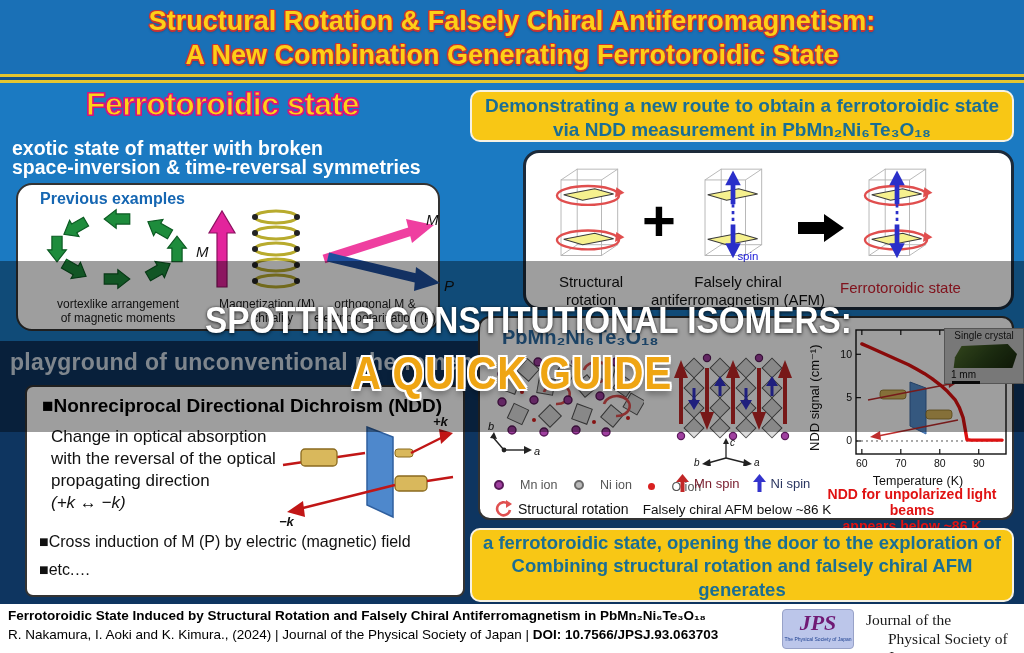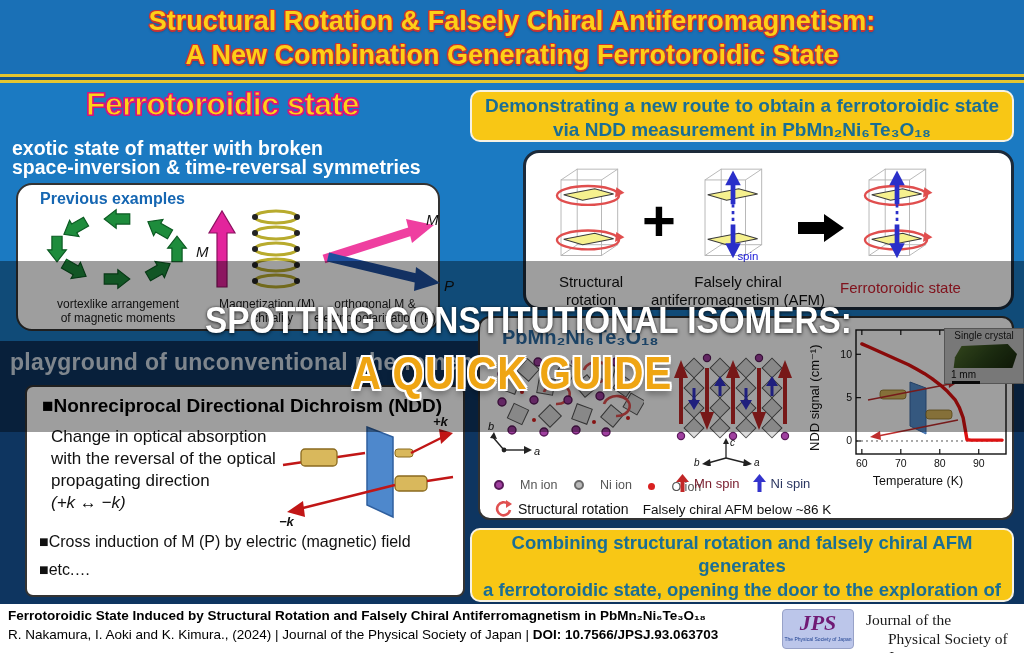--- a/index.html
+++ b/index.html
@@ -484,25 +484,29 @@
           <polyline points="35.8,19.9 43.6,23.3 51.4,26.8 59.2,30.3 67.0,33.7 74.8,37.2 82.6,40.7 90.4,45.0 98.2,49.4 106.0,54.6 113.8,60.6 121.6,67.6 129.4,76.2 133.2,83.2 137.1,93.6 139.1,104.9 141.0,115.7 144.9,116.1 152.7,116.1 160.5,116.1 168.3,116.1 176.1,116.1" fill="none" stroke="#dd1111" stroke-width="3.4" stroke-linecap="round" stroke-linejoin="round"></polyline>
         </svg>
       <div class="inset">
         <div class="inset-label">Single crystal</div>
         <div class="crystal"></div>
         <div class="mm">1 mm</div>
         <div class="mmbar"></div>
       </div>
       <div class="xlabel">Temperature (K)</div>
     </div>
+    <div class="ndd-caption">
+      <div>NDD for unpolarized light beams</div>
+      <div>appears below ~86 K</div>
+    </div>
   </div>
 
   <div class="ybox ybox2">
+    <div>a ferrotoroidic state, opening the door to the exploration of</div>
     <div>Combining structural rotation and falsely chiral AFM generates</div>
-    <div>a ferrotoroidic state, opening the door to the exploration of</div>
     <div>new ferrotoroidic materials and unconventional phenomena</div>
   </div>
 
   <div class="footer">
     <div class="cite1">Ferrotoroidic State Induced by Structural Rotation and Falsely Chiral Antiferromagnetism in PbMn₂Ni₆Te₃O₁₈</div>
     <div class="cite2"><span>R. Nakamura, I. Aoki and K. Kimura., (2024) | Journal of the Physical Society of Japan | </span><b>DOI: 10.7566/JPSJ.93.063703</b></div>
     <div class="jps-logo">
       <div class="jps-text">JPS</div>
       <div class="jps-sub">The Physical Society of Japan</div>
     </div>

